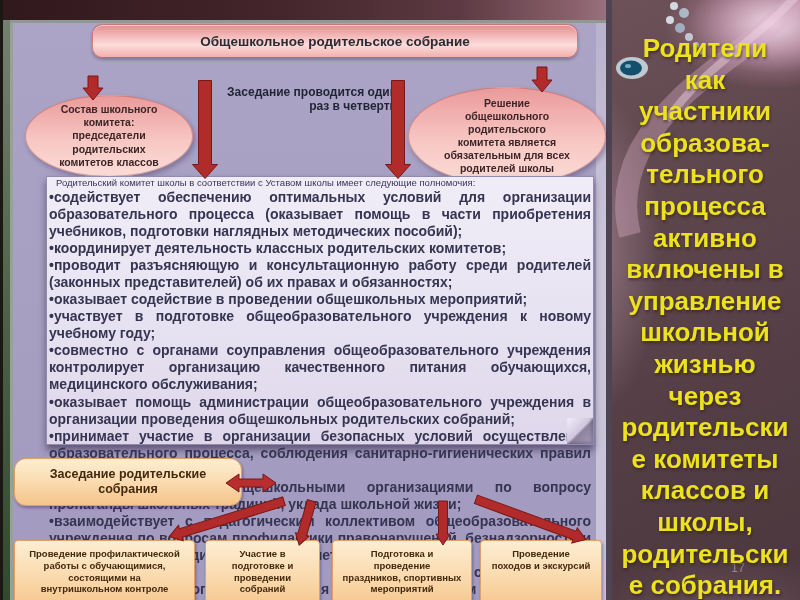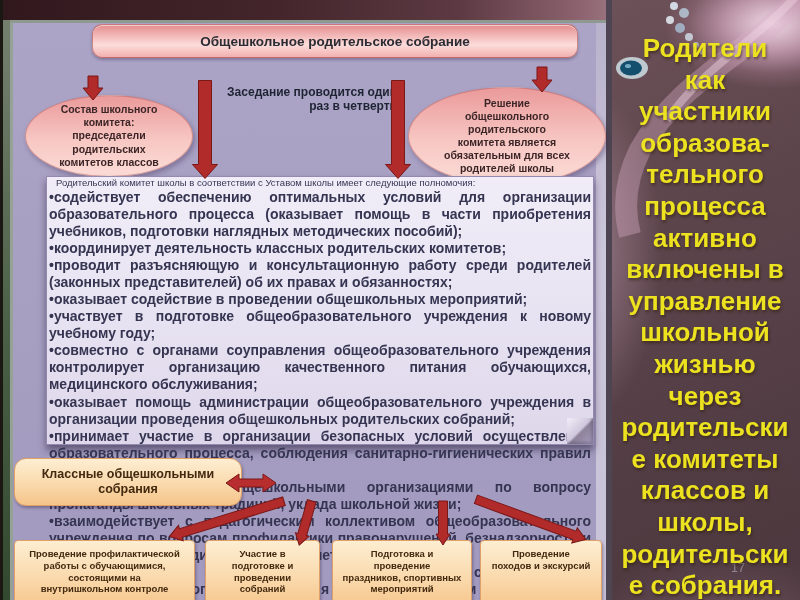--- a/index.html
+++ b/index.html
@@ -129,21 +129,21 @@
 •участвует  в подготовке общеобразовательного учреждения  к новому учебному году;
 •совместно с органами соуправления общеобразовательного учреждения контролирует организацию качественного питания обучающихся, медицинского обслуживания;
 •оказывает помощь администрации общеобразовательного учреждения в организации  проведения общешкольных родительских собраний;
 •принимает участие в организации безопасных условий осуществления образовательного процесса, соблюдения санитарно-гигиенических правил и норм;
 •взаимодействует с общешкольными организациями по вопросу пропаганды школьных традиций, уклада школьной жизни;
 •взаимодействует с педагогическим коллективом общеобразовательного учреждения по вопросам профилактики правонарушений, безнадзорности и беспризорности среди несовершеннолетних обучающихся;
 •Взаимодействует с другими организациями самоуправления общеобразовательного учреждения по вопросам проведения общешкольных мероприятий и другими вопросами, относящимися к компетенции Комитета.</div>
     <div class="abs fold"></div>
   </div>
 
-  <div class="abs orange mid-box mid-a">Классные общешкольными
+  <div class="abs orange mid-box mid-a">Заседание родительские
 собрания</div>
 
   <div class="abs orange bottom-box b1">Проведение профилактической
 работы с обучающимися,
 состоящими на
 внутришкольном контроле</div>
   <div class="abs orange bottom-box b2">Участие в
 подготовке и
 проведении
 собраний</div>

